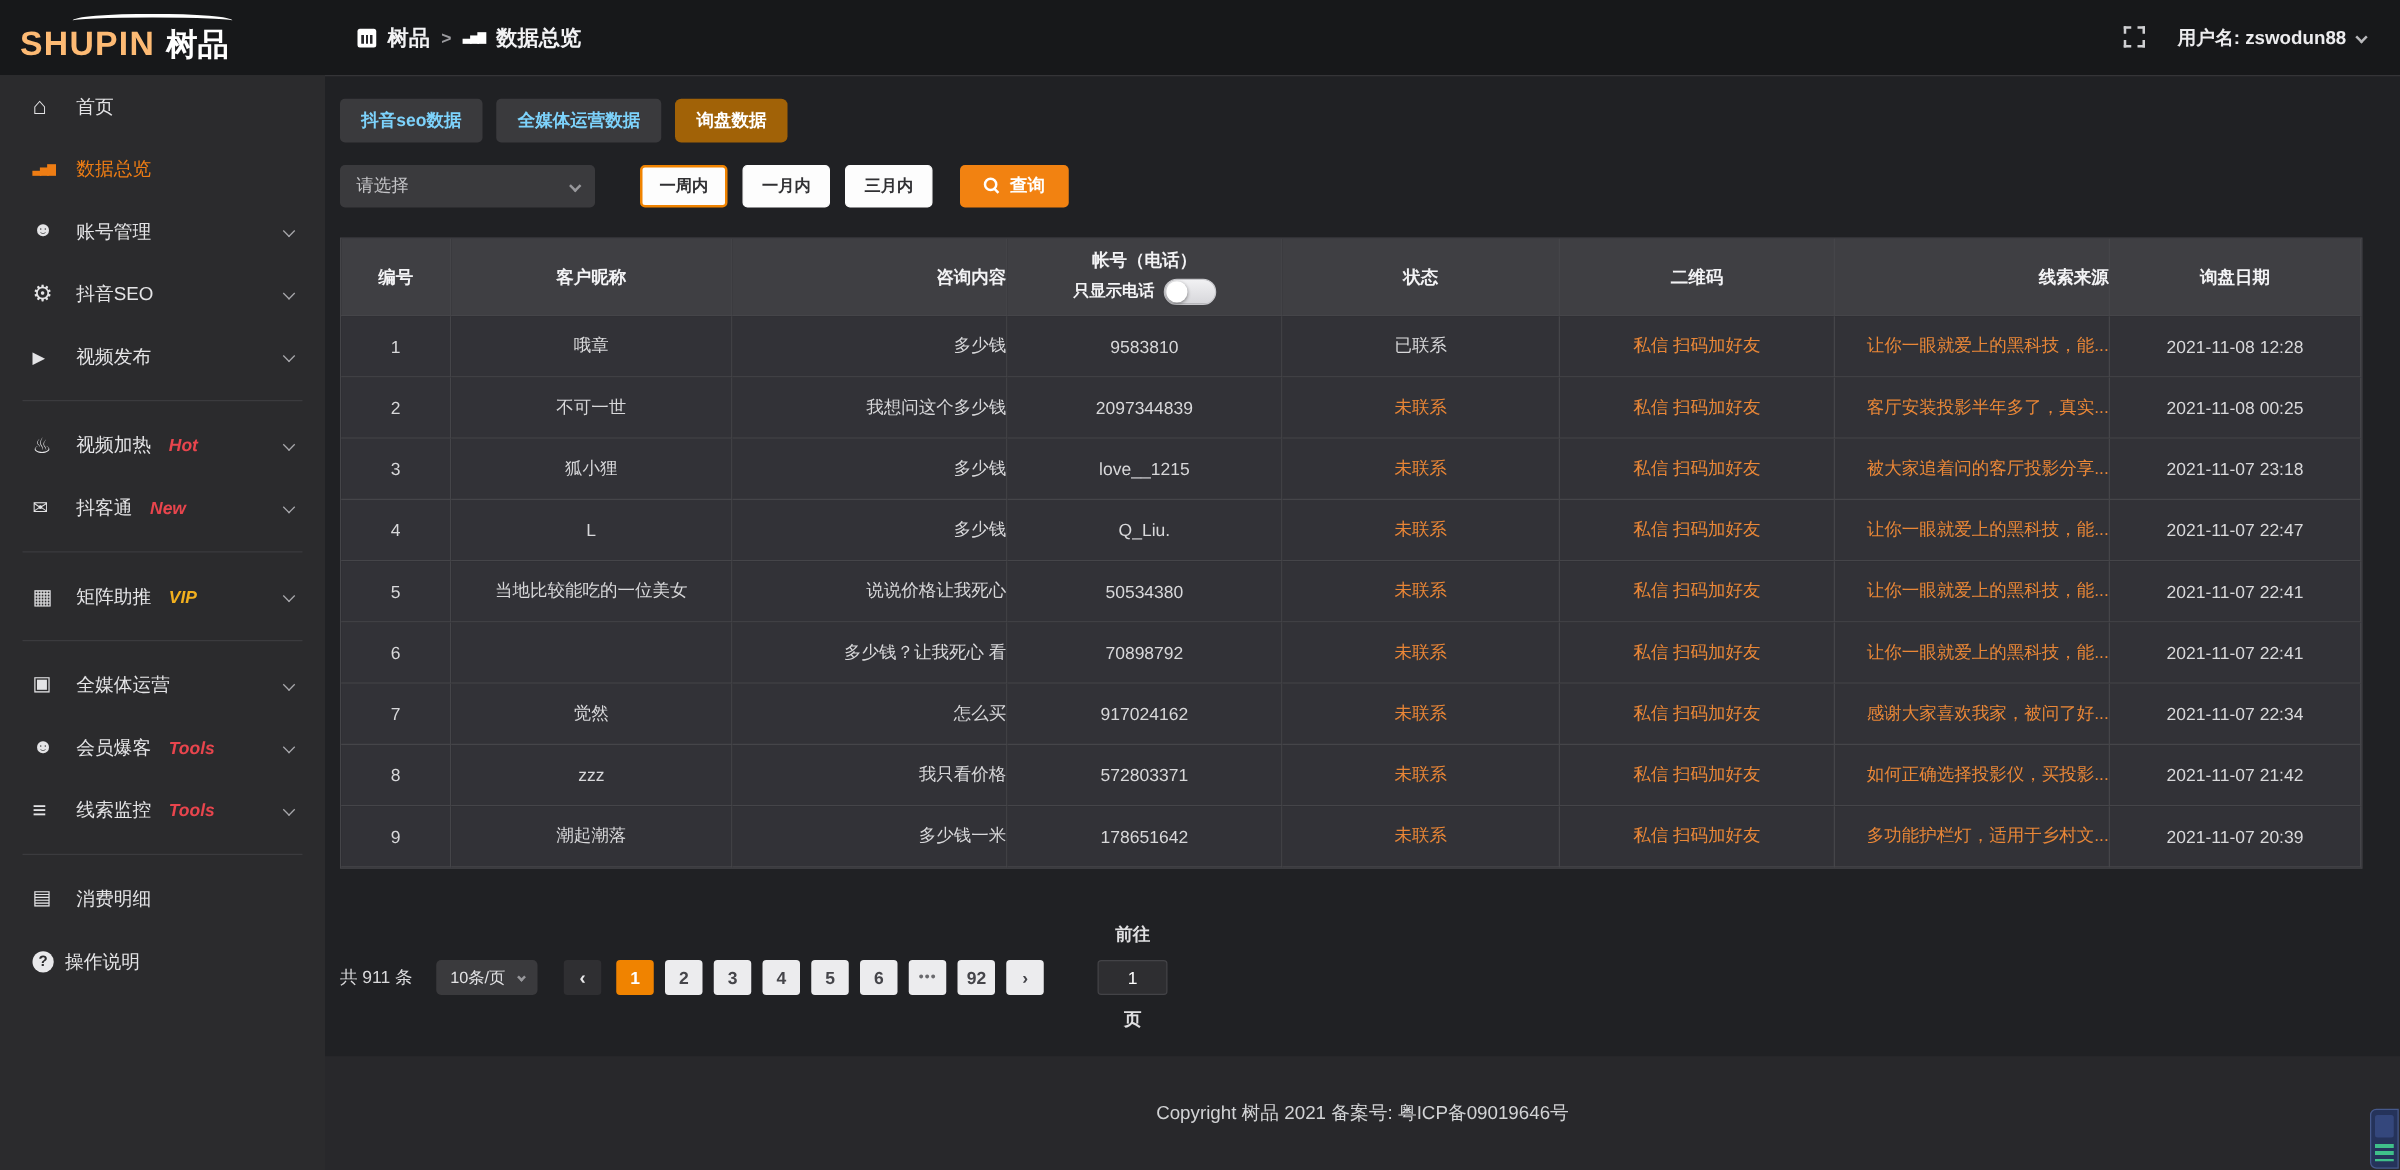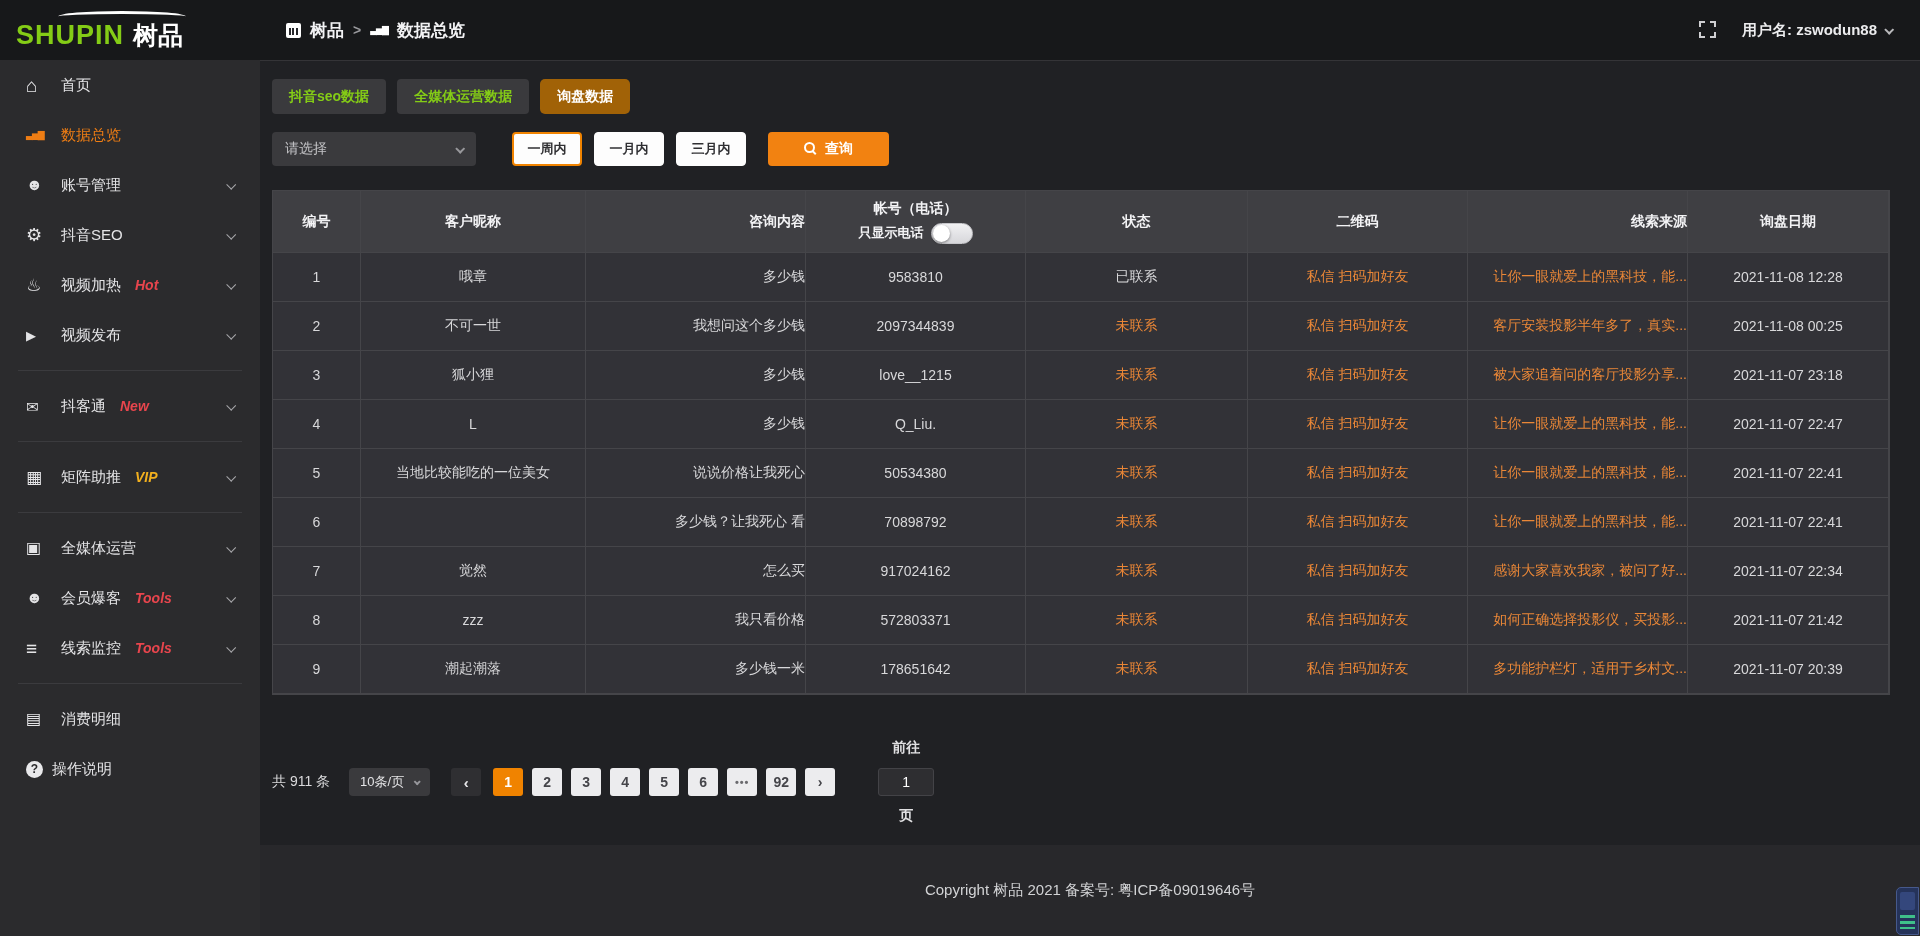--- a/index.html
+++ b/index.html
@@ -7,21 +7,21 @@
   body{
     position:relative;overflow:hidden;background:#202124;
     font-family:"Liberation Sans","DejaVu Sans",sans-serif;
     -webkit-font-smoothing:antialiased;color:#e2e2e4;
   }
   
   .topbar{position:absolute;left:0;top:0;width:1920px;height:60px;background:#17181a;display:flex;align-items:center;z-index:5;}
   .logo{width:260px;flex:0 0 260px;padding-left:16px;}
   .logo-arc{height:11px;width:128px;margin:3px 0 0 42px;border-top:3px solid #fff;border-radius:50% 50% 0 0;}
   .logo-row{display:flex;align-items:baseline;gap:9px;margin-top:-3px;}
-  .logo-en{font-size:27px;font-weight:800;letter-spacing:1px;color:#84cc16;}
+  .logo-en{font-size:27px;font-weight:800;letter-spacing:1px;color:#fdba74;}
   .logo-cn{font-size:25px;font-weight:800;color:#fff;}
   .breadcrumb{display:flex;align-items:center;gap:9px;margin-left:26px;font-size:17px;font-weight:700;color:#f2f2f4;}
   .bc-box{width:15px;height:15px;background:#fff;border-radius:2px;display:inline-block;position:relative;}
   .bc-box::before{content:"";position:absolute;left:3px;right:3px;bottom:3px;height:7px;
     background:linear-gradient(90deg,#26262a 0 2px,transparent 2px 3.5px,#26262a 3.5px 5.5px,transparent 5.5px 7px,#26262a 7px 9px);}
   .bc-sep{color:#9a9a9e;font-size:14px;font-weight:700;}
   .bars-icon{color:#fff;font-size:9px;letter-spacing:-1px;line-height:1;}
   .top-right{margin-left:auto;display:flex;align-items:flex-start;gap:26px;padding-right:28px;}
   .fs-icon{width:17px;height:17px;
     background:
@@ -58,28 +58,28 @@
   .icon-help + .side-label{margin-left:0;}
   .badge{margin-left:14px;font-size:14px;font-weight:700;font-style:italic;}
   .badge:empty{display:none;}
   .badge.red{color:#e8454d;}
   .badge.gold{color:#f2b01e;}
   .side-item .chev{margin-left:auto;margin-right:26px;border-color:#a8a8ac;border-width:1.5px;}
   .side-divider{height:1px;background:#3b3b3e;margin:10px 18px;}
   
   .main{position:absolute;left:260px;top:60px;right:0;height:785px;background:#202124;border-top:1px solid #343437;padding:18px 32px 0 12px;}
   .tabbar{display:flex;gap:11px;}
-  .tab{height:35px;padding:0 17px;display:flex;align-items:center;background:#3a3a3d;border-radius:4px;color:#84cc16;font-size:14px;font-weight:700;cursor:pointer;}
+  .tab{height:35px;padding:0 17px;display:flex;align-items:center;background:#3a3a3d;border-radius:4px;color:#7dd3fc;font-size:14px;font-weight:700;cursor:pointer;}
   .tab.active{background:#a16207;color:#fff;border-radius:5px;}
   .filterbar{display:flex;align-items:center;gap:12px;margin-top:18px;}
   .f-select{width:204px;height:34px;background:#3a3a3d;border-radius:4px;display:flex;align-items:center;padding:0 13px;color:#c3c3c6;font-size:14px;cursor:pointer;}
   .f-select .chev{margin-left:auto;border-color:#98989c;}
   .rbtn{width:70px;height:34px;background:#fdfdfd;border:1px solid #fdfdfd;border-radius:4px;display:flex;align-items:center;justify-content:center;color:#303033;font-size:13px;font-weight:600;cursor:pointer;}
   .rbtn.active{border:2px solid #f08300;margin-left:24px;}
-  .qbtn{margin-left:10px;height:34px;padding:0 36px;background:#f28211;border-radius:4px;display:flex;align-items:center;gap:7px;color:#fff;font-size:14px;font-weight:700;cursor:pointer;}
+  .qbtn{margin-left:10px;height:34px;padding:0 19px;background:#f28211;border-radius:4px;display:flex;align-items:center;gap:7px;color:#fff;font-size:14px;font-weight:700;cursor:pointer;}
   .search-icon{position:relative;width:14px;height:14px;display:inline-block;}
   .search-icon::before{content:"";position:absolute;width:7px;height:7px;border:2px solid #fff;border-radius:50%;left:0;top:0;}
   .search-icon::after{content:"";position:absolute;width:2px;height:5px;background:#fff;transform:rotate(-45deg);left:9px;top:8px;}
   
   .tbl{display:table;table-layout:fixed;width:1616px;margin-top:24px;border:1px solid #454549;}
   .thead{display:table-header-group;}
   .tbody{display:table-row-group;}
   .tr{display:table-row;}
   .th,.td{display:table-cell;vertical-align:middle;text-align:center;border-right:1px solid #454549;border-bottom:1px solid #454549;font-size:14px;}
   .th{background:#3f3f43;color:#f3f3f5;font-weight:700;height:62px;}
@@ -171,35 +171,35 @@
       <div class="side-item">
         <span class="mi icon-gear"></span>
         <span class="side-label">抖音SEO</span>
 
         <span class="chev"></span>
       </div>
 
     </div>
     <div>
       <div class="side-item">
+        <span class="mi icon-video"></span>
+        <span class="side-label">视频发布</span>
+
+        <span class="chev"></span>
+      </div>
+      <div class="side-divider"></div>
+    </div>
+    <div>
+      <div class="side-item">
         <span class="mi icon-heat"></span>
         <span class="side-label">视频加热</span>
         <span class="badge red">Hot</span>
         <span class="chev"></span>
       </div>
 
-    </div>
-    <div>
-      <div class="side-item">
-        <span class="mi icon-video"></span>
-        <span class="side-label">视频发布</span>
-
-        <span class="chev"></span>
-      </div>
-      <div class="side-divider"></div>
     </div>
     <div>
       <div class="side-item">
         <span class="mi icon-chat"></span>
         <span class="side-label">抖客通</span>
         <span class="badge red">New</span>
         <span class="chev"></span>
       </div>
       <div class="side-divider"></div>
     </div>

